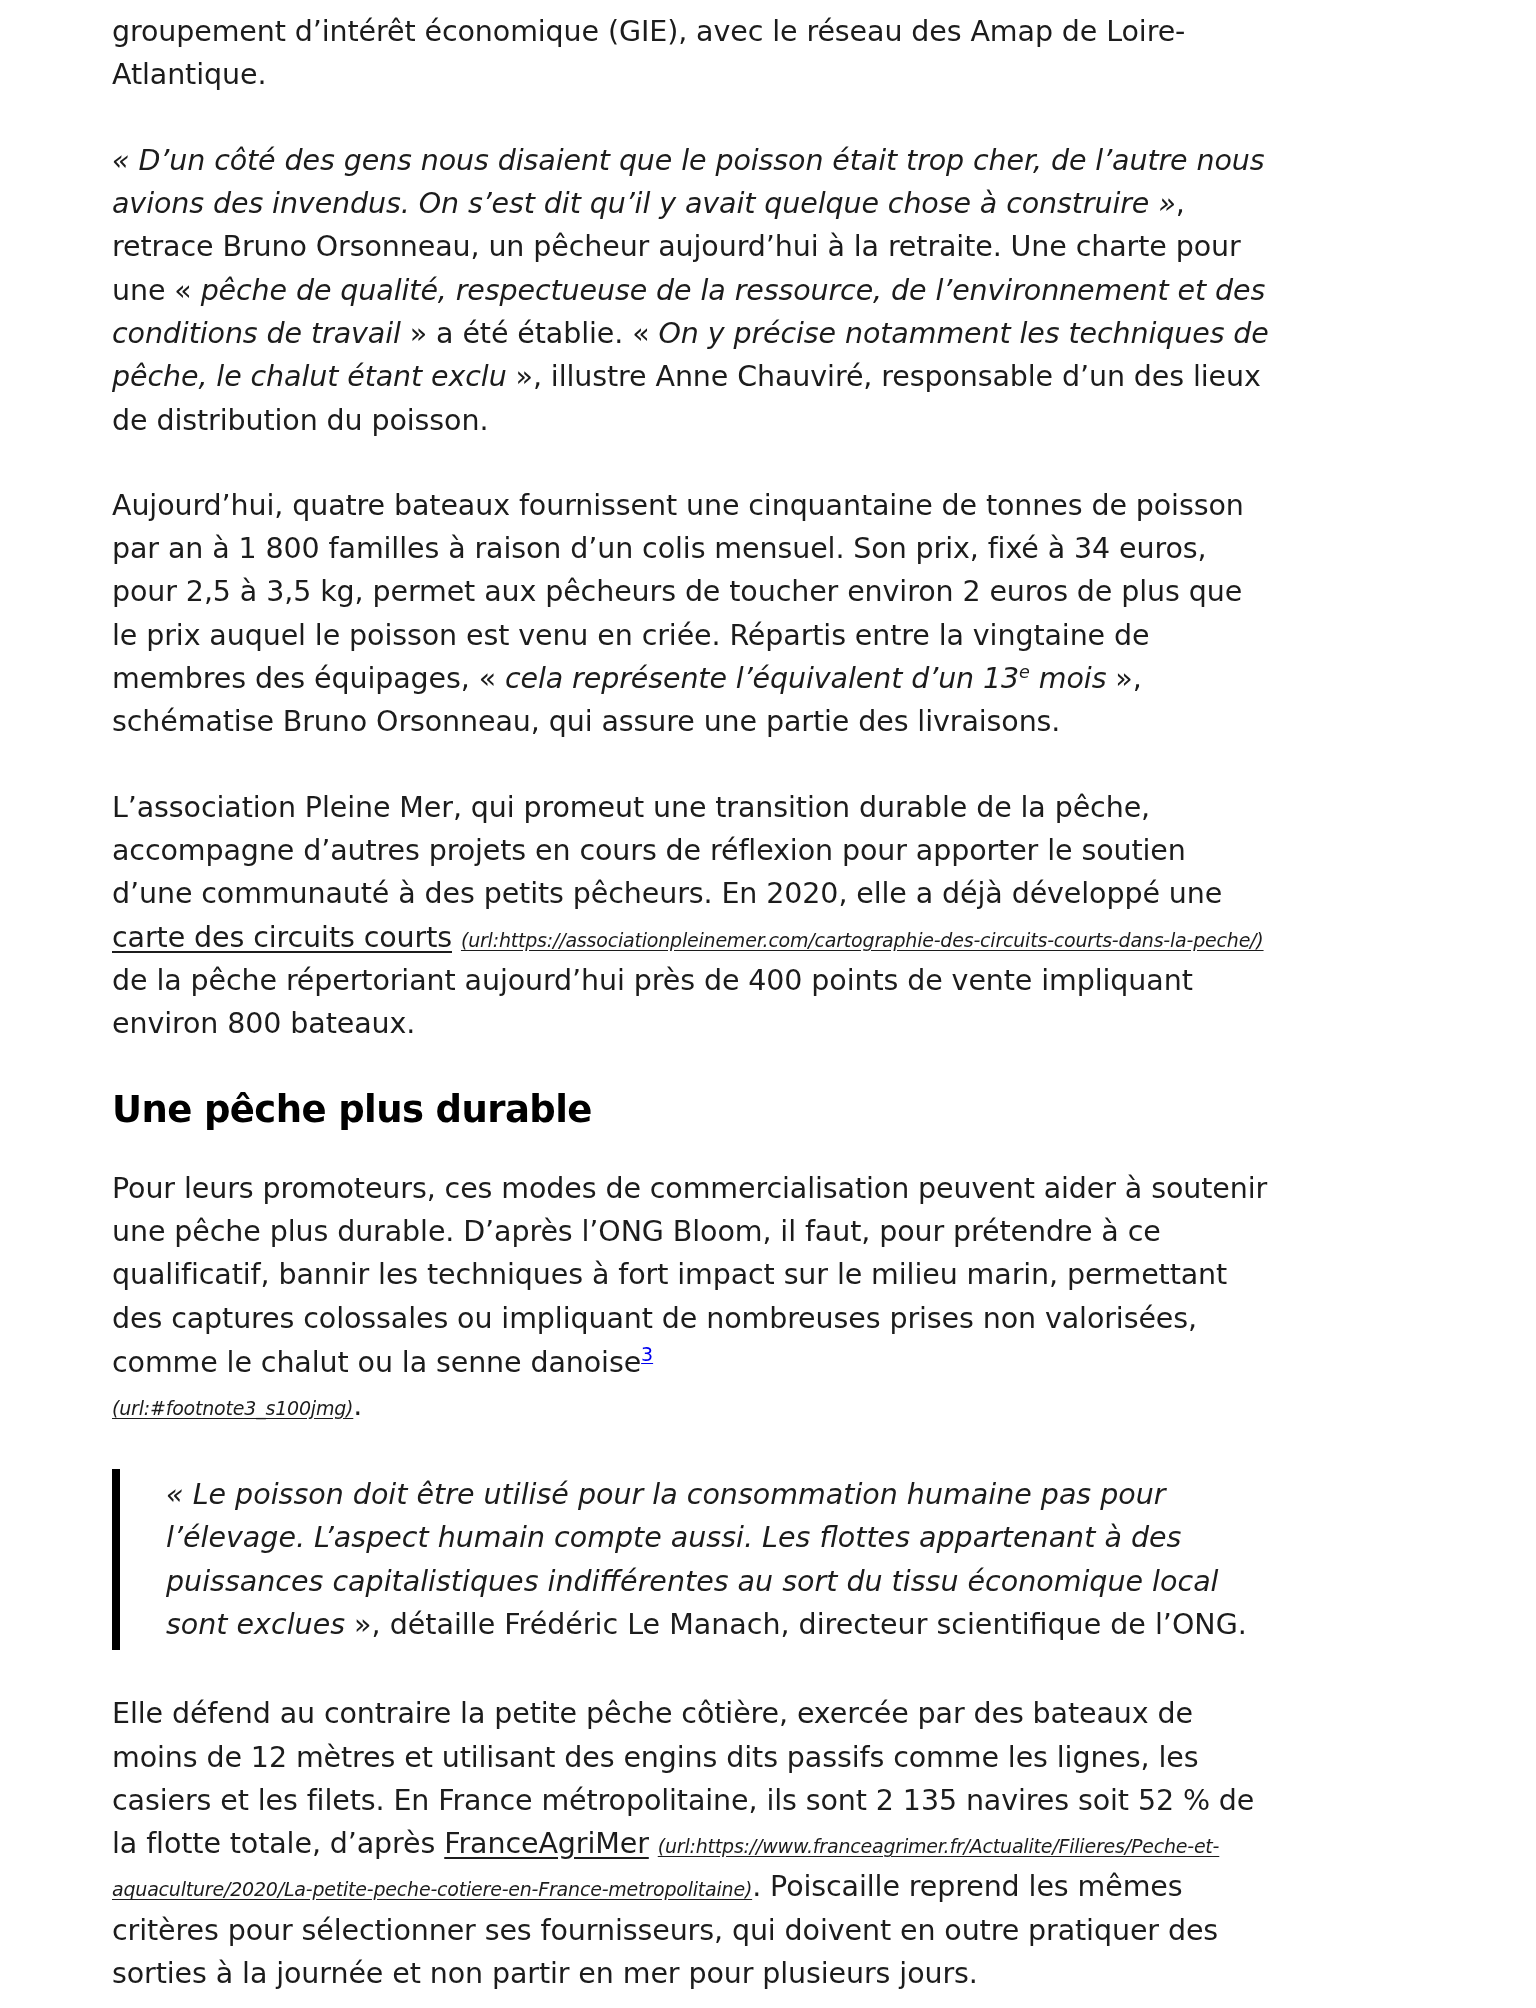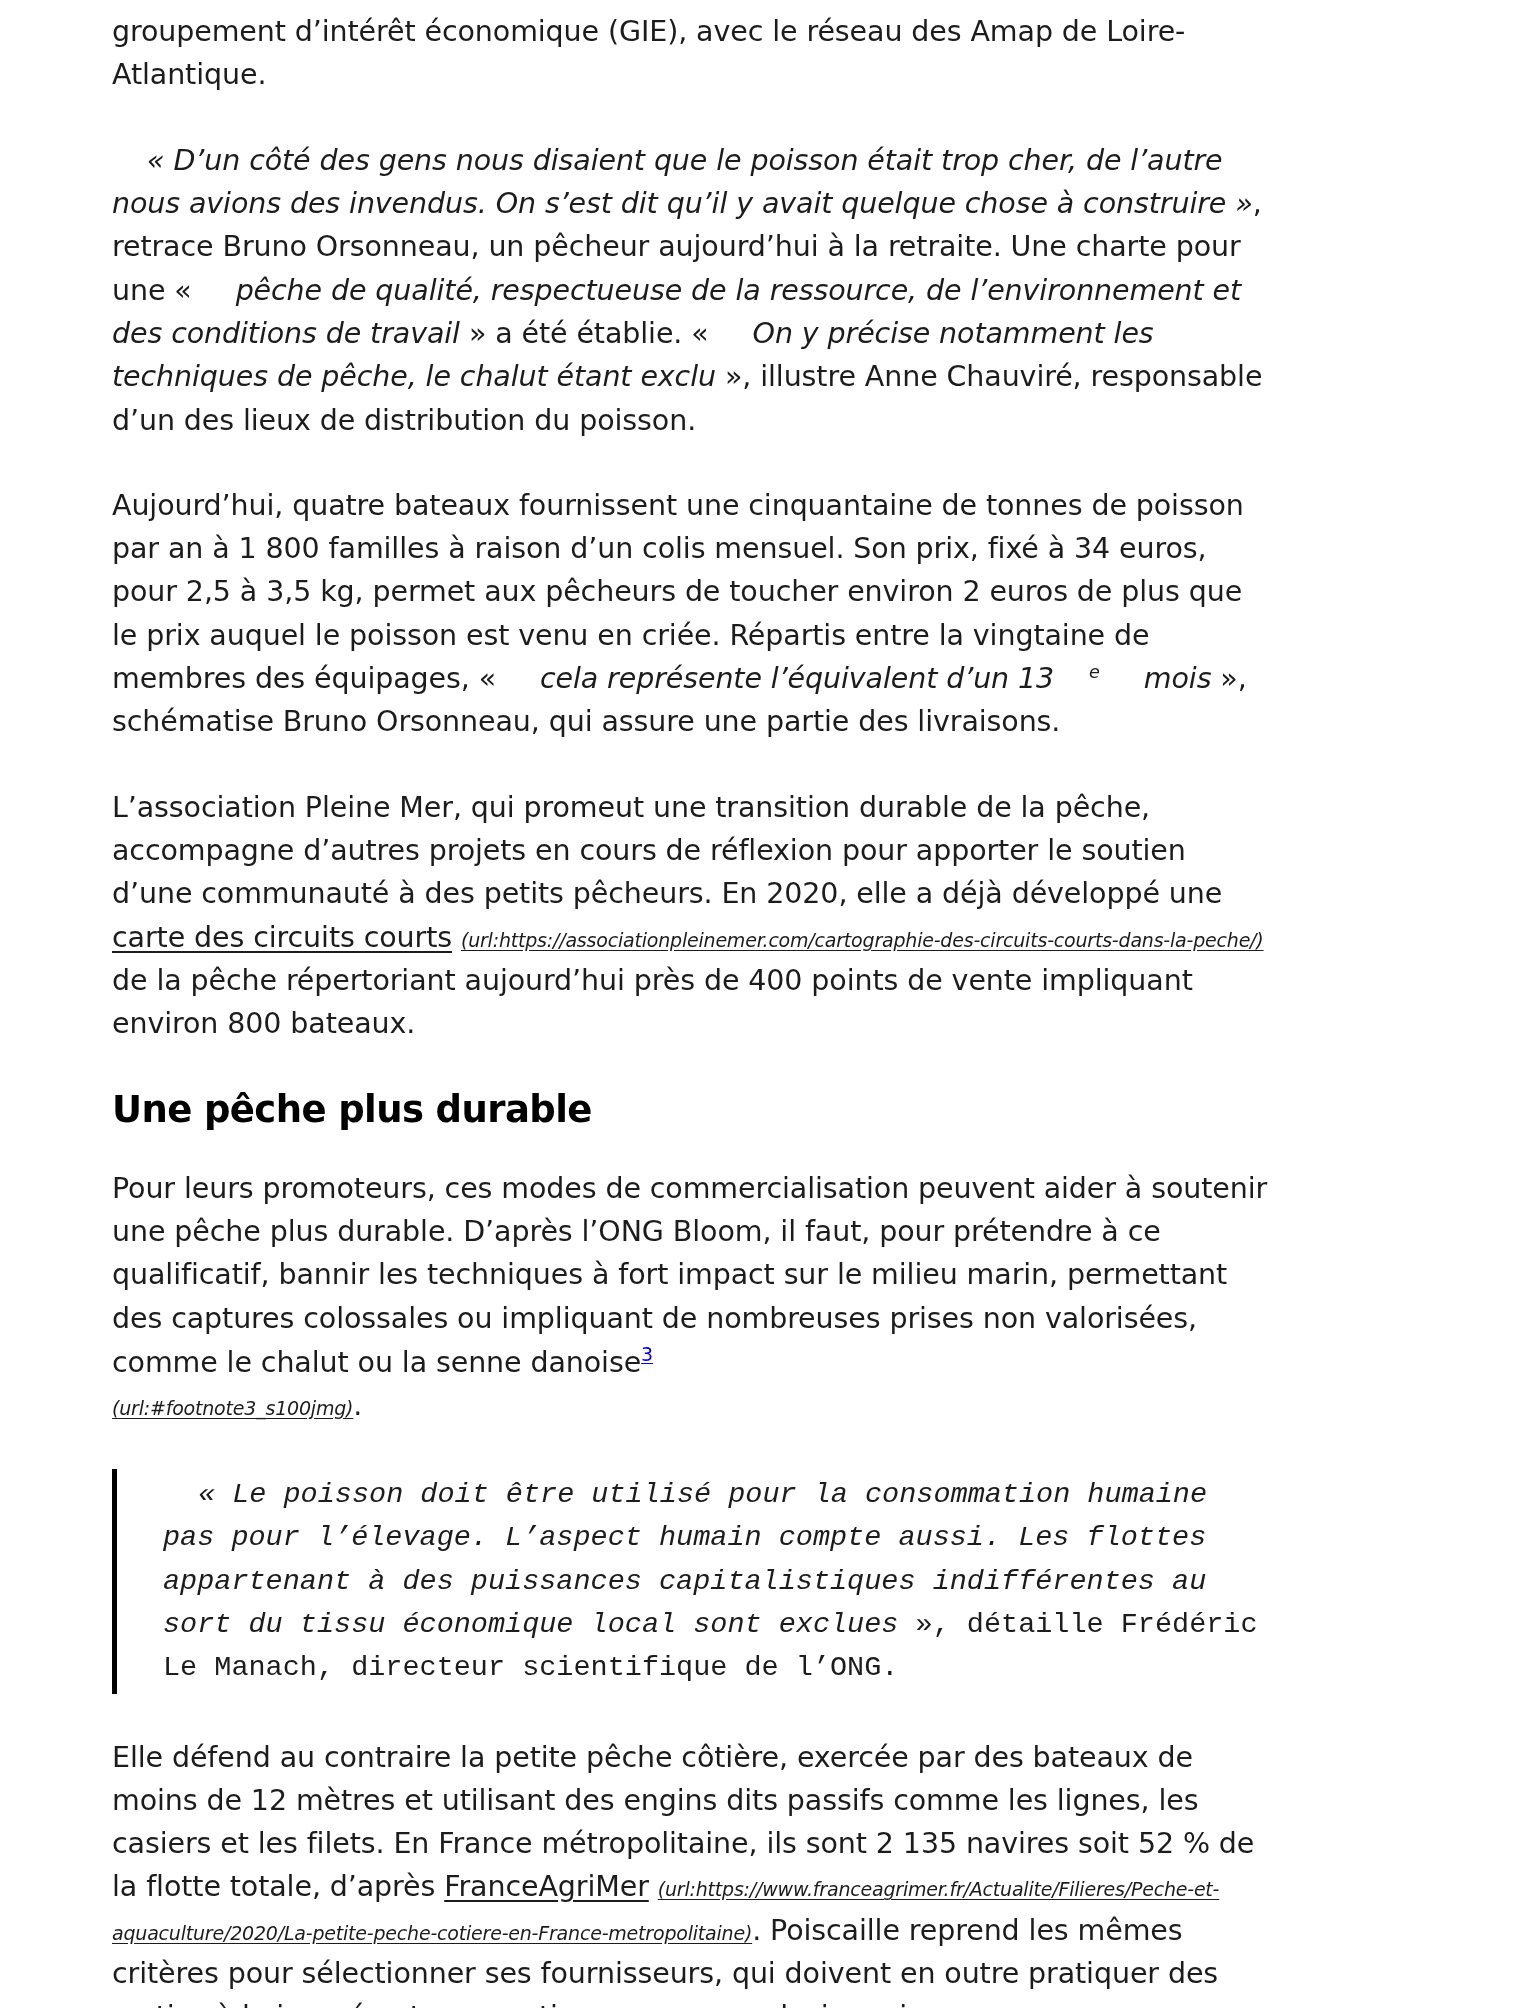--- a/index.html
+++ b/index.html
@@ -22,21 +22,21 @@
     font-size: 28.5px;
     line-height: 1.52;
     margin: 0 0 42px 0;
     color: #1c1c1c;
     letter-spacing: -0.1px;
   }
   p.first {
     margin-top: 0;
     padding-top: 6px;
   }
-  .it { font-style: italic; margin-left: 35px; }
+  .it { font-style: italic; }
   h2.section-title {
     font-size: 37px;
     font-weight: bold;
     margin: 14px 0 36px 0;
     letter-spacing: -0.6px;
     color: #000000;
     font-family: "DejaVu Sans", sans-serif;
   }
   a.inline-link {
     color: #1c1c1c;
@@ -53,22 +53,21 @@
   }
   .footnote-ref {
     font-size: 19px;
     vertical-align: super;
     text-decoration: underline;
     text-underline-offset: 2px;
   }
   blockquote.quote {
     margin: 0 0 42px 0;
     padding: 4px 0 4px 46px;
-    border-left: 5px solid #000000;
-    font-family: Liberation Mono, monospace;
+    border-left: 8px solid #000000;
   }
   blockquote.quote p {
     font-size: 28.5px;
     line-height: 1.52;
     margin: 0;
     color: #1c1c1c;
   }
   sup.ord { font-size: 0.62em; vertical-align: super; }
 </style>
 </head>

